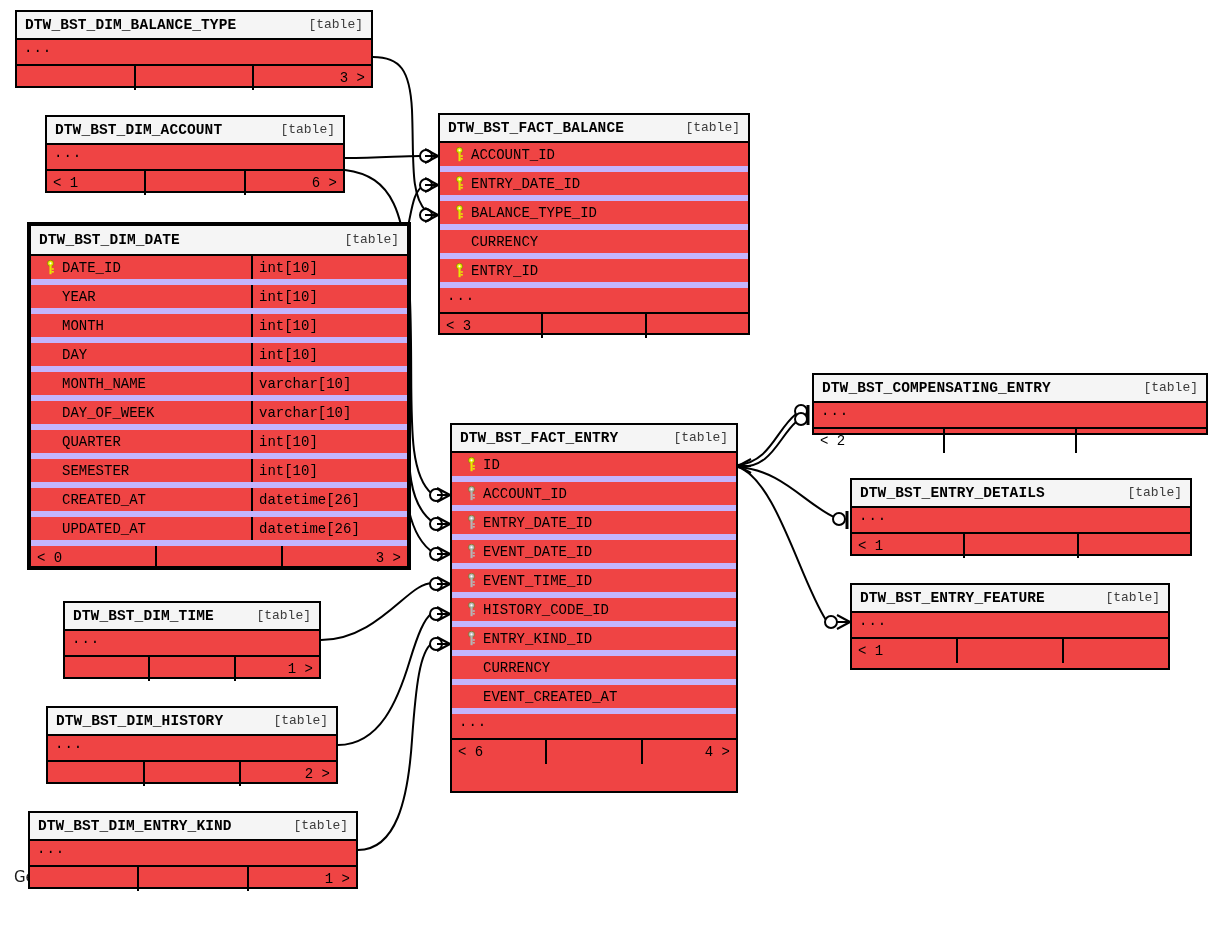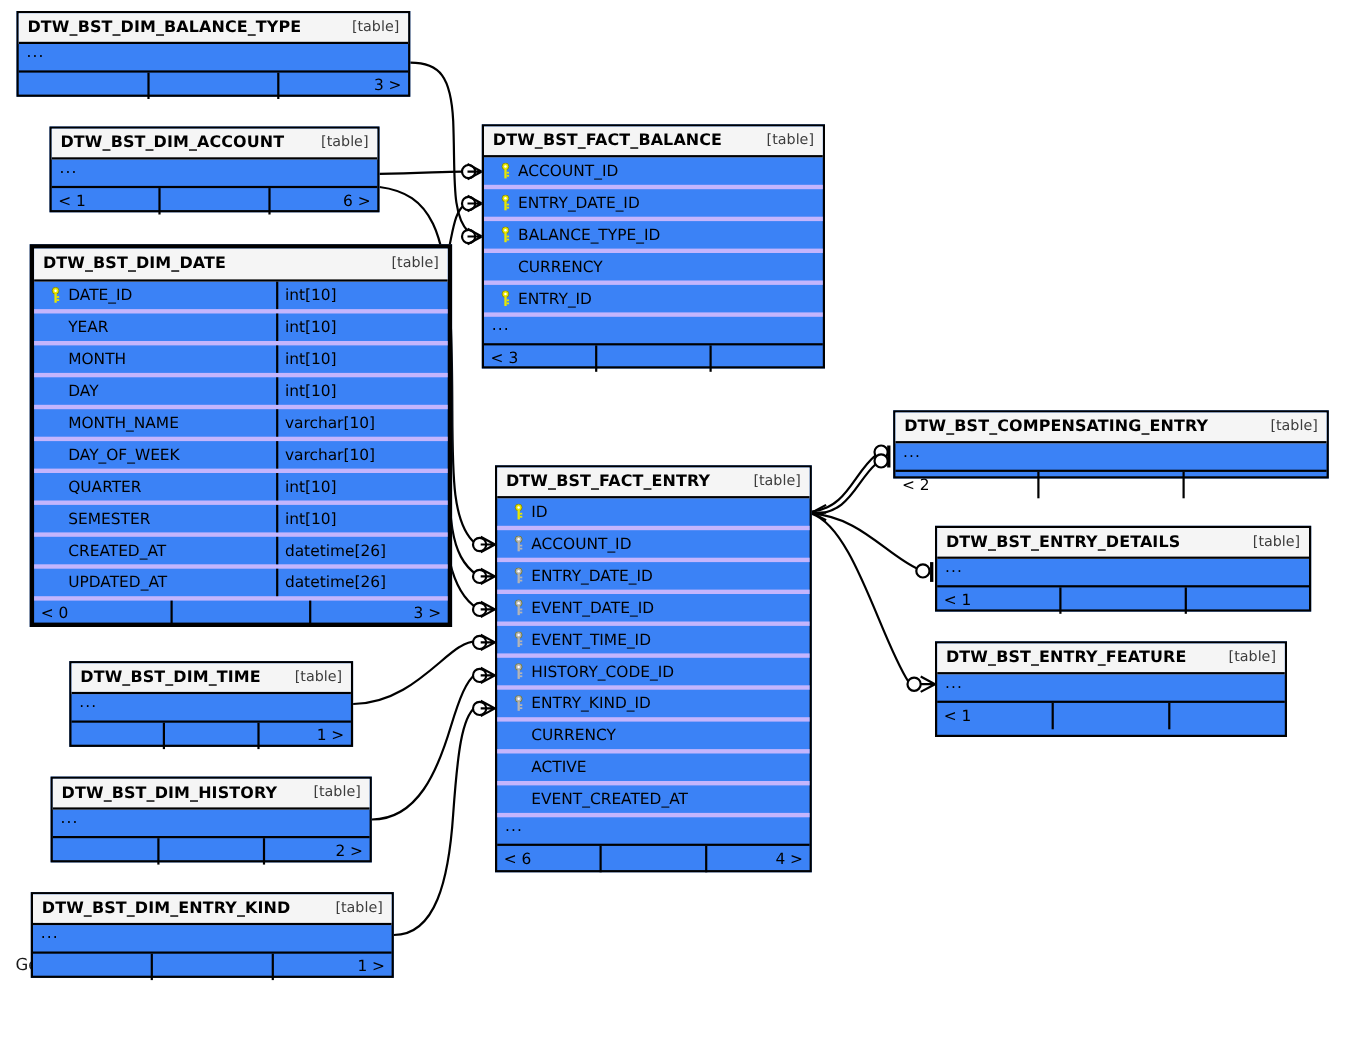--- a/index.html
+++ b/index.html
@@ -6,45 +6,46 @@
   body{
     width:1223px;height:944px;position:relative;overflow:hidden;
     font-family:"DejaVu Sans","Liberation Sans",sans-serif;
     color:#000;
   }
   #canvas{position:absolute;inset:0;}
   svg.edges{position:absolute;left:0;top:0;width:1223px;height:944px;pointer-events:none;}
 
   .table-node{
     position:absolute;
-    background:#3b82f6;
+    background:#ef4444;
     border:2px solid #000000;
     box-sizing:border-box;
     z-index:2;
+    font-family:Liberation Mono, monospace;
   }
   .table-node.focus{border-width:4px;}
 
   .thead{
     display:flex;align-items:center;justify-content:space-between;
     background:#f5f5f5;
     border-bottom:2px solid #000;
     box-sizing:border-box;
     padding:3px 8px 4px 8px;
     height:28px;
   }
   .focus .thead{height:30px;}
   .tname{
     font-weight:bold;font-size:14.5px;letter-spacing:.1px;white-space:nowrap;
   }
   .ttag{font-size:13px;color:#3c3c3c;padding-left:10px;white-space:nowrap;}
 
   .row{
     display:flex;align-items:center;
     height:29px;box-sizing:border-box;
-    border-bottom:4px solid #c4b5fd;
+    border-bottom:6px solid #c4b5fd;
     font-size:14px;
   }
   .row:last-child{border-bottom:none;}
   .col-name{
     display:flex;align-items:center;flex:1 1 auto;min-width:0;
     padding-left:7px;height:100%;
   }
   .col-type{
     display:flex;align-items:center;
     border-left:2px solid #000;
@@ -524,26 +525,20 @@
         </div>
         <div class="row">
           <div class="col-name">
             <span class="key-slot"></span>
             <span class="lbl">CURRENCY</span>
           </div>
         </div>
         <div class="row">
           <div class="col-name">
             <span class="key-slot"></span>
-            <span class="lbl">ACTIVE</span>
-          </div>
-        </div>
-        <div class="row">
-          <div class="col-name">
-            <span class="key-slot"></span>
             <span class="lbl">EVENT_CREATED_AT</span>
           </div>
         </div>
         <div class="ellipsis-row">
           <span class="dots">...</span>
         </div>
         <div class="footer">
           <div class="fcell left">&lt; 6</div>
           <div class="fcell left"></div>
           <div class="fcell right">4 &gt;</div>

